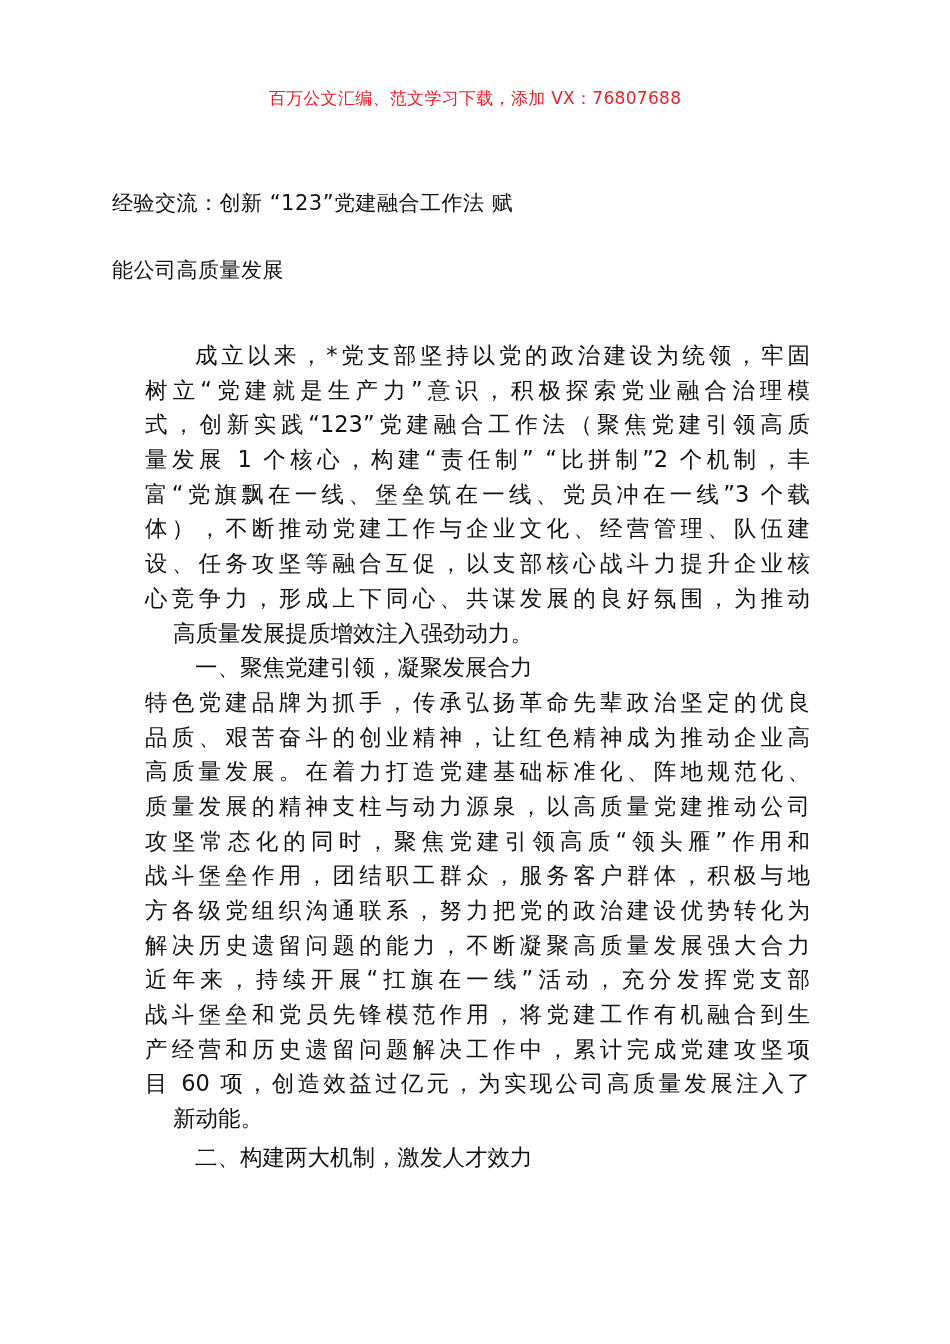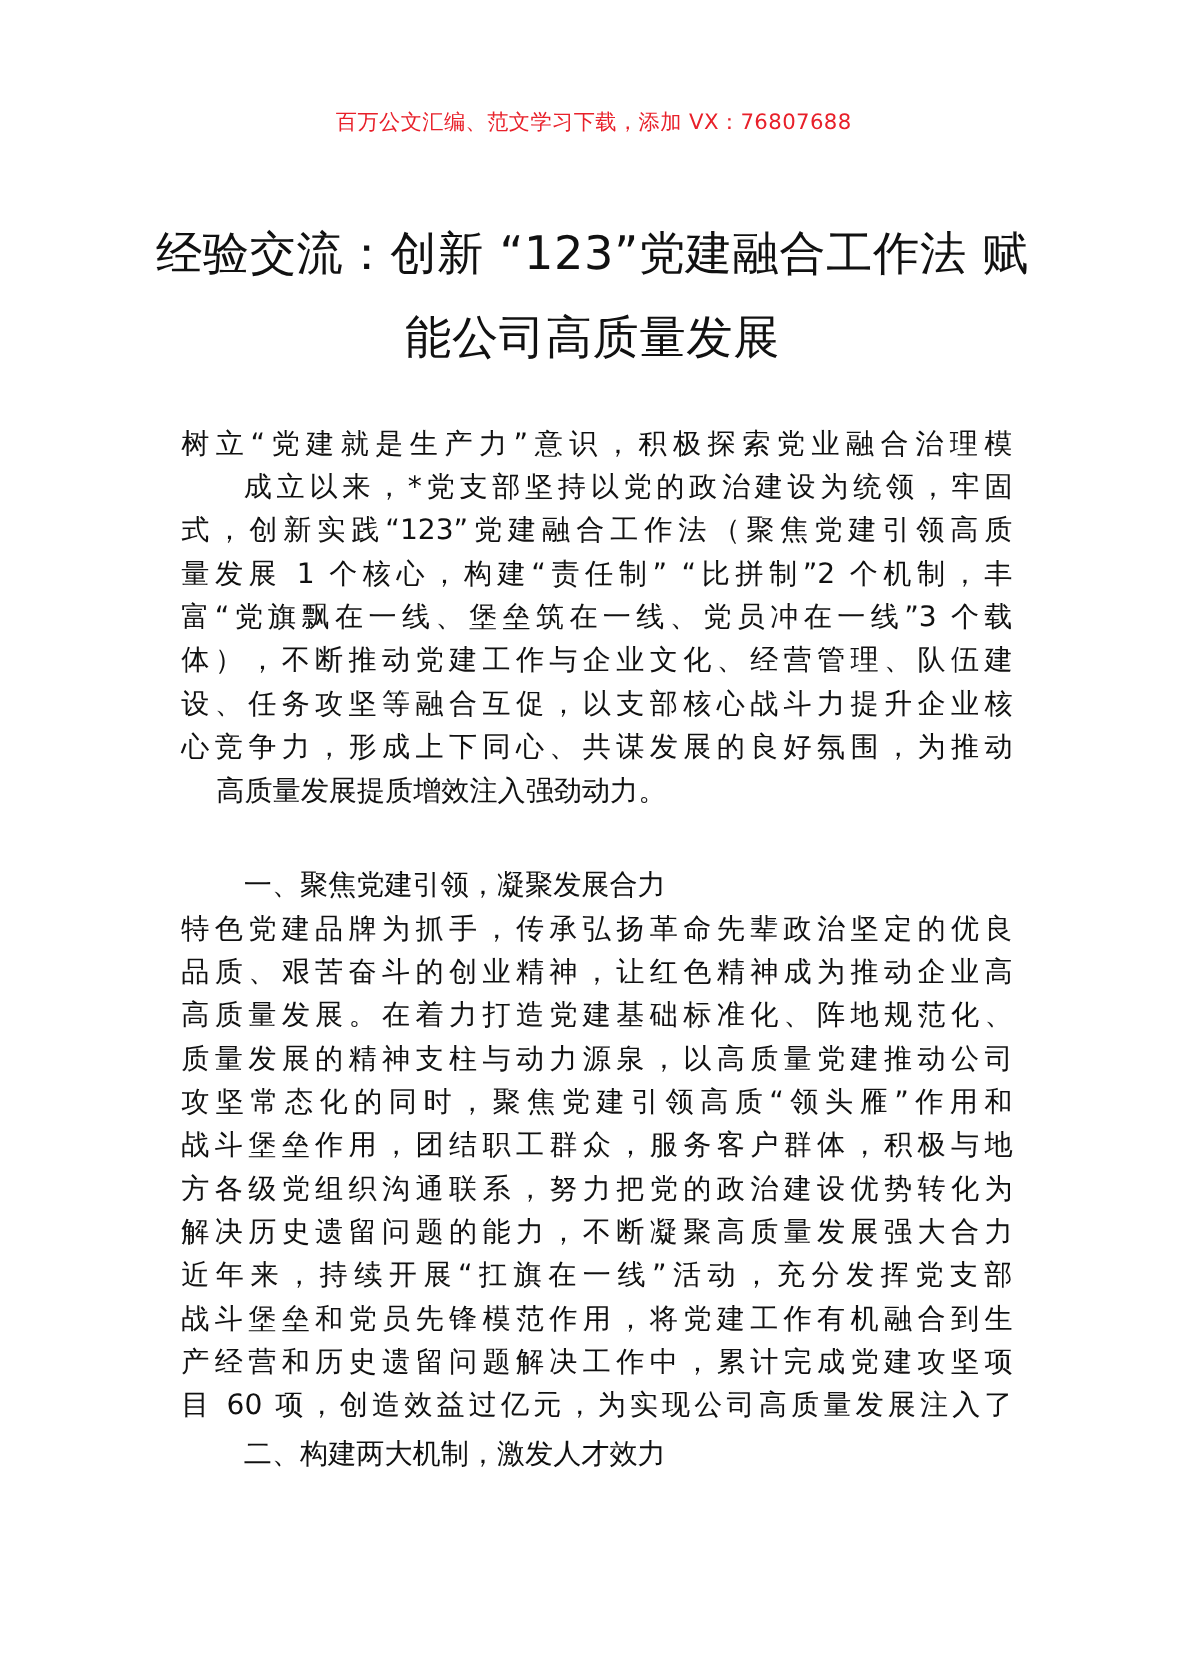--- a/index.html
+++ b/index.html
@@ -26,24 +26,24 @@
       top: 86px;
       left: 0;
       width: 950px;
       text-align: center;
       font-size: 17px;
       line-height: 24px;
       letter-spacing: 0.3px;
     }
     .title {
       position: absolute;
-      left: 99px;
+      left: 112px;
       width: 750px;
-      text-align: center;
-      font-size: 37px;
+      text-align: left;
+      font-size: 21px;
       line-height: 40px;
       color: #111;
       letter-spacing: 0.5px;
     }
     .title-line-1 { top: 183px; }
     .title-line-2 { top: 250px; }
     .body-text {
       position: absolute;
       left: 145px;
       top: 338px;
@@ -63,39 +63,38 @@
       margin-left: 28px;
     }
     .line.indent {
       padding-left: 50px;
       box-sizing: border-box;
     }
     .line.heading {
       text-align-last: left;
       padding-left: 50px;
       box-sizing: border-box;
-      margin-top: 41px;
     }
   </style>
 </head>
 <body>
 
 <div class="page">
 
   <div class="watermark" style="color:#e8202a">
     <span>百万公文汇编、范文学习下载，添加 VX：76807688</span>
   </div>
 
   <div class="title title-line-1">经验交流：创新 “123”党建融合工作法 赋</div>
   <div class="title title-line-2">能公司高质量发展</div>
 
   <div class="body-text">
 
+    <span class="line indent">成立以来，*党支部坚持以党的政治建设为统领，牢固</span>
     <span class="line">树立“党建就是生产力”意识，积极探索党业融合治理模</span>
-    <span class="line indent">成立以来，*党支部坚持以党的政治建设为统领，牢固</span>
     <span class="line">式，创新实践“123”党建融合工作法（聚焦党建引领高质</span>
     <span class="line">量发展 1 个核心，构建“责任制” “比拼制”2 个机制，丰</span>
     <span class="line">富“党旗飘在一线、堡垒筑在一线、党员冲在一线”3 个载</span>
     <span class="line">体），不断推动党建工作与企业文化、经营管理、队伍建</span>
     <span class="line">设、任务攻坚等融合互促，以支部核心战斗力提升企业核</span>
     <span class="line">心竞争力，形成上下同心、共谋发展的良好氛围，为推动</span>
     <span class="line last">高质量发展提质增效注入强劲动力。</span>
 
     <span class="line heading">一、聚焦党建引领，凝聚发展合力</span>
 
@@ -104,17 +103,18 @@
     <span class="line">高质量发展。在着力打造党建基础标准化、阵地规范化、</span>
     <span class="line">质量发展的精神支柱与动力源泉，以高质量党建推动公司</span>
     <span class="line">攻坚常态化的同时，聚焦党建引领高质“领头雁”作用和</span>
     <span class="line">战斗堡垒作用，团结职工群众，服务客户群体，积极与地</span>
     <span class="line">方各级党组织沟通联系，努力把党的政治建设优势转化为</span>
     <span class="line">解决历史遗留问题的能力，不断凝聚高质量发展强大合力</span>
     <span class="line">近年来，持续开展“扛旗在一线”活动，充分发挥党支部</span>
     <span class="line">战斗堡垒和党员先锋模范作用，将党建工作有机融合到生</span>
     <span class="line">产经营和历史遗留问题解决工作中，累计完成党建攻坚项</span>
     <span class="line">目 60 项，创造效益过亿元，为实现公司高质量发展注入了</span>
+    <span class="line last">新动能。</span>
 
     <span class="line heading" style="margin-top:4px">二、构建两大机制，激发人才效力</span>
   </div>
 
 </div>
 
 </body></html>

